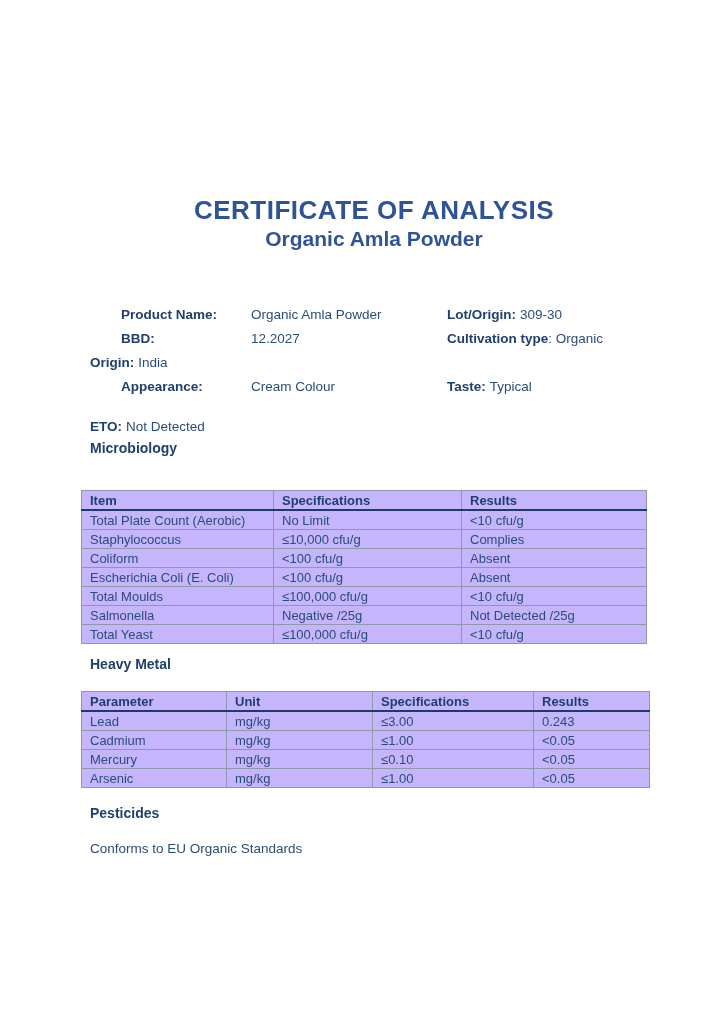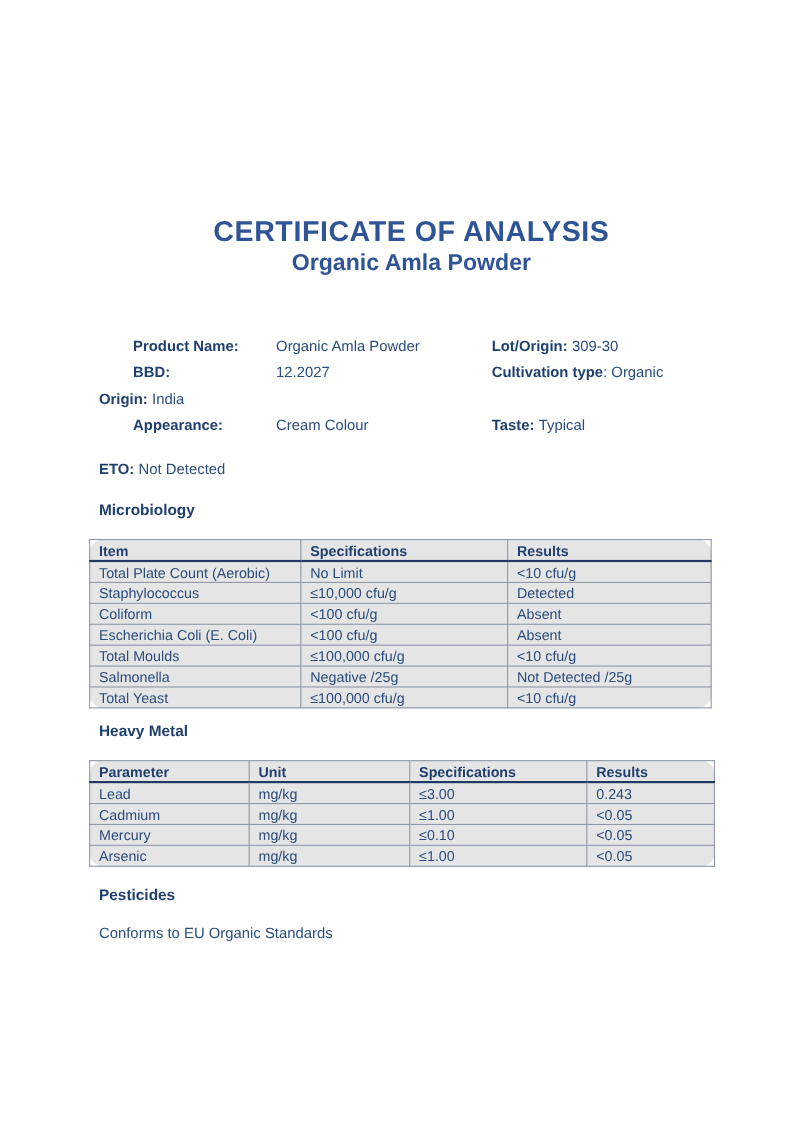--- a/index.html
+++ b/index.html
@@ -85,41 +85,40 @@
     font-size: 13.5px;
     color: #2a4c7c;
   }
   .section-heading {
     position: absolute;
     left: 78px;
     font-size: 14px;
     font-weight: bold;
     color: #1f3f6e;
   }
-  .h-micro { top: 455px; }
+  .h-micro { top: 440px; }
   .h-heavy { top: 656px; }
   .h-pest  { top: 805px; }
   .statement {
     position: absolute;
     top: 841px;
     left: 78px;
     font-size: 13.5px;
     color: #2a4c7c;
   }
 
   
   table.coa {
     position: absolute;
     left: 69px;
     border-collapse: collapse;
     table-layout: fixed;
     font-size: 13px;
     color: #2a4c7c;
-    background: #e5e5e5;
-    border-radius: 14px;
+    background: #c4b5fd;
   }
   table.micro { top: 490px; width: 565px; }
   table.heavy { top: 691px; width: 568px; }
   table.coa th, table.coa td {
     border: 1px solid #8e98a8;
     padding: 1px 6px 1px 8px;
     height: 16px;
     text-align: left;
     font-weight: normal;
     white-space: nowrap;
@@ -193,21 +192,21 @@
     </thead>
     <tbody>
       <tr>
         <td>Total Plate Count (Aerobic)</td>
         <td>No Limit</td>
         <td>&lt;10 cfu/g</td>
       </tr>
       <tr>
         <td>Staphylococcus</td>
         <td>≤10,000 cfu/g</td>
-        <td>Detected</td>
+        <td>Complies</td>
       </tr>
       <tr>
         <td>Coliform</td>
         <td>&lt;100 cfu/g</td>
         <td>Absent</td>
       </tr>
       <tr>
         <td>Escherichia Coli (E. Coli)</td>
         <td>&lt;100 cfu/g</td>
         <td>Absent</td>

